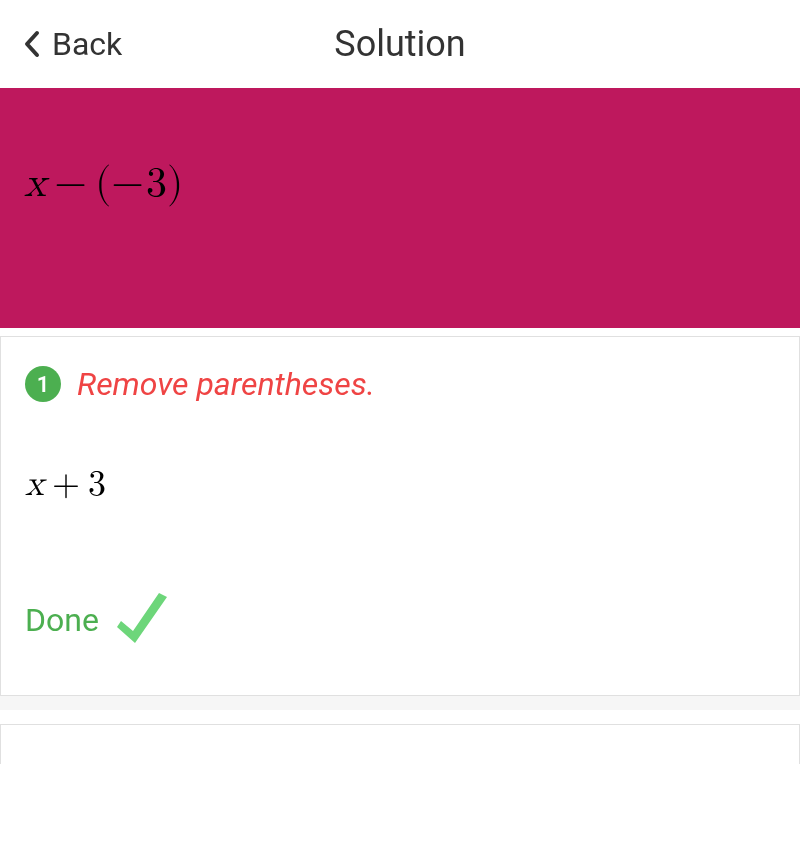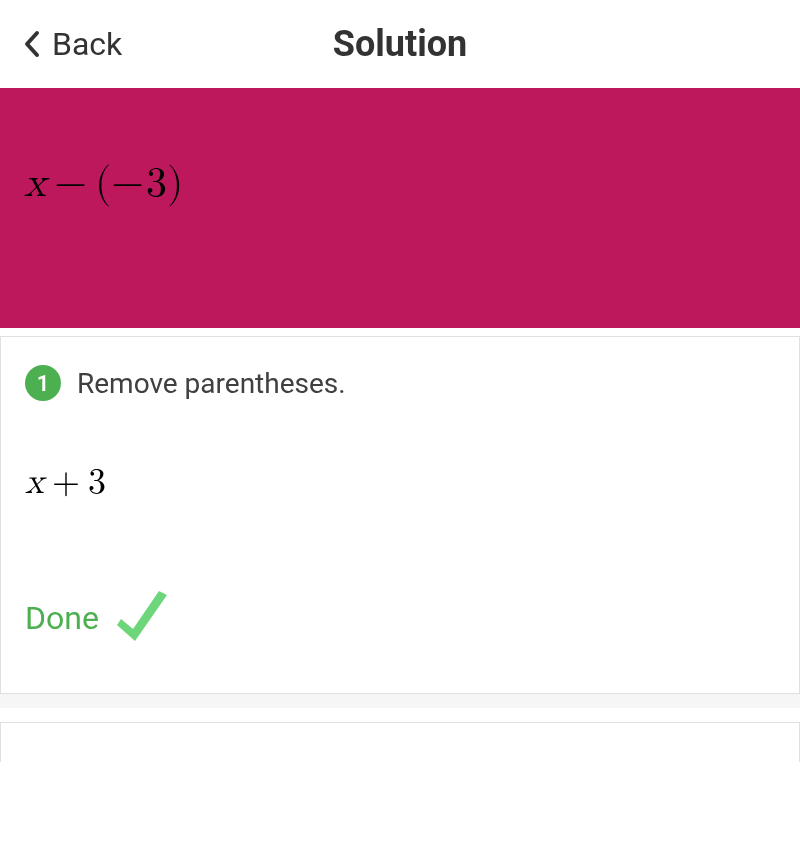--- a/index.html
+++ b/index.html
@@ -40,21 +40,21 @@
       font-weight: 400;
       color: #333;
       text-align: right;
     }
     .header-title {
       position: absolute;
       left: 0;
       right: 0;
       text-align: center;
       font-size: 36px;
-      font-weight: 700;
+      font-weight: 400;
       color: #333;
       pointer-events: none;
     }
     .problem-section {
       background: #be185d;
       padding: 70px 24px 120px 24px;
     }
     .math-expression {
       font-family: 'Latin Modern Math', 'Cambria Math', Georgia, serif;
       font-size: 42px;
@@ -90,23 +90,24 @@
       color: #fff;
       display: flex;
       align-items: center;
       justify-content: center;
       font-size: 22px;
       font-weight: 600;
       margin-right: 16px;
       flex-shrink: 0;
     }
     .step-text {
-      font-size: 28px;
-      color: #404040;
+      font-size: 32px;
+      color: #ef4444;
       font-family: -apple-system, BlinkMacSystemFont, 'Segoe UI', Roboto, sans-serif;
+      font-style: italic;
     }
     .step-result {
       font-family: 'Latin Modern Math', 'Cambria Math', Georgia, serif;
       font-size: 36px;
       font-style: italic;
       color: #000;
       margin-bottom: 79px;
     }
     .step-result .op {
       font-style: normal;

